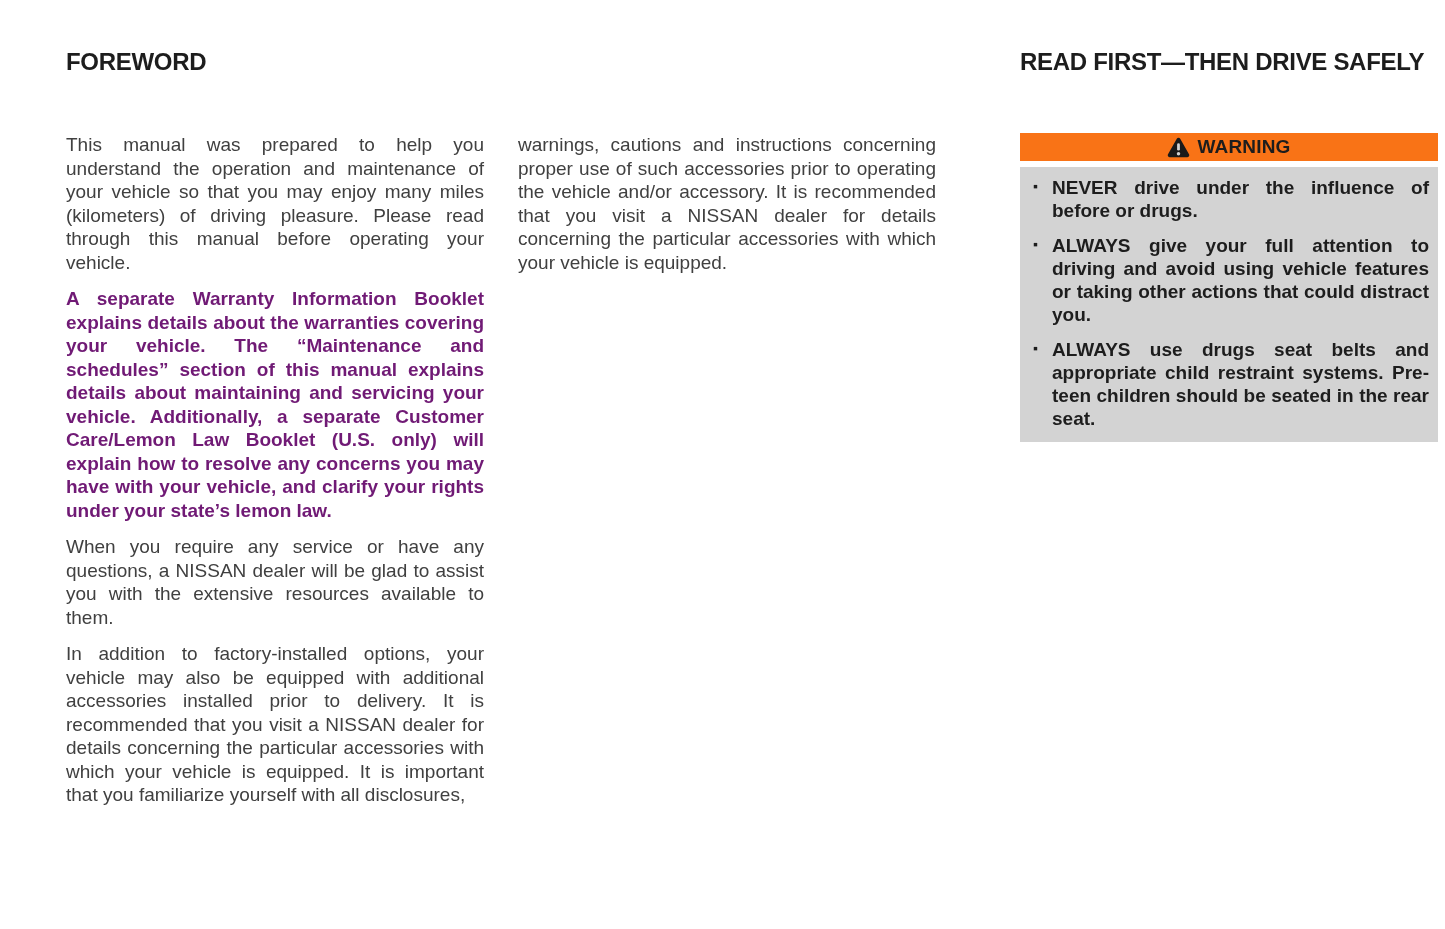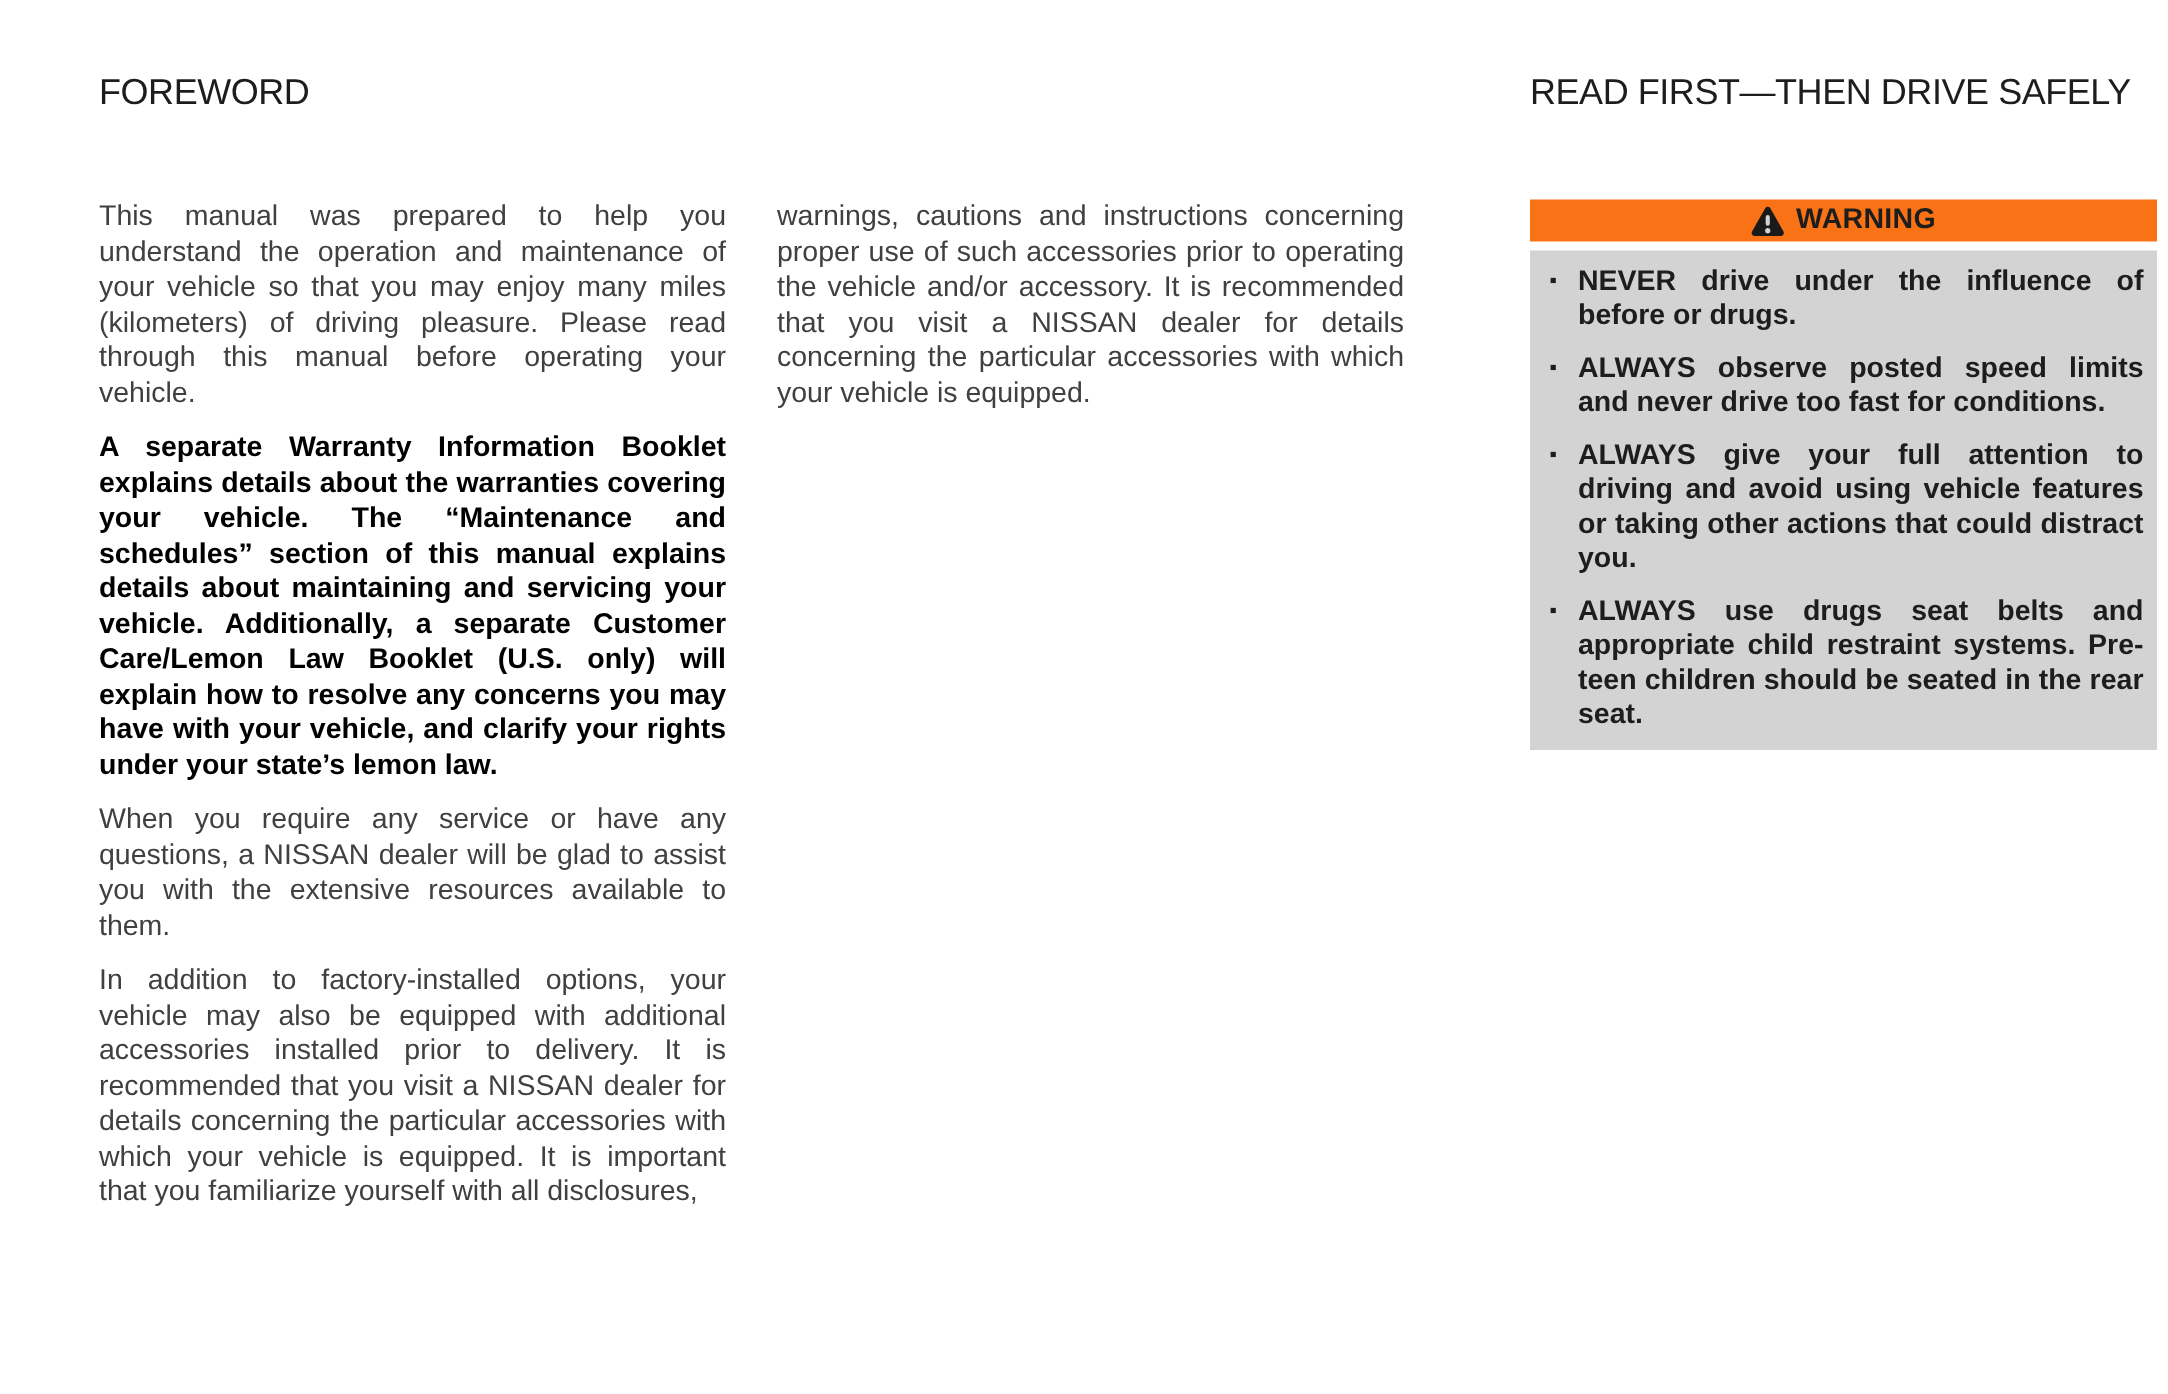--- a/index.html
+++ b/index.html
@@ -16,35 +16,35 @@
     width: 418px;
   }
   #col-left   { left: 66px; }
   #col-middle { left: 518px; padding-top: 85px; }
   #col-right  { left: 1020px; }
 
   h1.heading {
     margin: 0 0 57px 0;
     font-size: 24px;
     line-height: 28px;
-    font-weight: normal;
+    font-weight: bold;
     color: #1d1d1d;
     letter-spacing: -0.3px;
     white-space: nowrap;
   }
   .para {
     margin: 0 0 13px 0;
     font-size: 19px;
     line-height: 23.5px;
     text-align: justify;
     color: #404040;
   }
   .para.bold {
     font-weight: bold;
-    color: #000000;
+    color: #701a75;
   }
 
   
   .warnbox { margin-top: 8px; }
   .warnhead {
     background: #f97316;
     height: 28px;
     display: flex;
     align-items: center;
     justify-content: center;
@@ -119,21 +119,20 @@
             <path d="M10.2 1.9 L1.0 18.1 a2.2 2.2 0 0 0 1.9 3.2 h18.2 a2.2 2.2 0 0 0 1.9 -3.2 L13.8 1.9 a2.1 2.1 0 0 0 -3.6 0 Z" fill="#1a1a1a"></path>
             <rect x="10.55" y="6.6" width="2.9" height="7.6" rx="1.45" fill="#d3d3d3"></rect>
             <circle cx="12" cy="17.6" r="1.8" fill="#d3d3d3"></circle>
           </svg>
         </span>
         <span class="warntitle">WARNING</span>
       </div>
       <div class="warnbody">
         <ul class="warnlist">
           <li>NEVER drive under the influence of before or drugs.</li>
-          <li>ALWAYS observe posted speed limits and never drive too fast for conditions.</li>
           <li>ALWAYS give your full attention to driving and avoid using vehicle features or taking other actions that could distract you.</li>
           <li>ALWAYS use drugs seat belts and appropriate child restraint systems. Pre-teen children should be seated in the rear seat.</li>
         </ul>
       </div>
     </div>
   </section>
 
 </div>
 
 </body></html>

